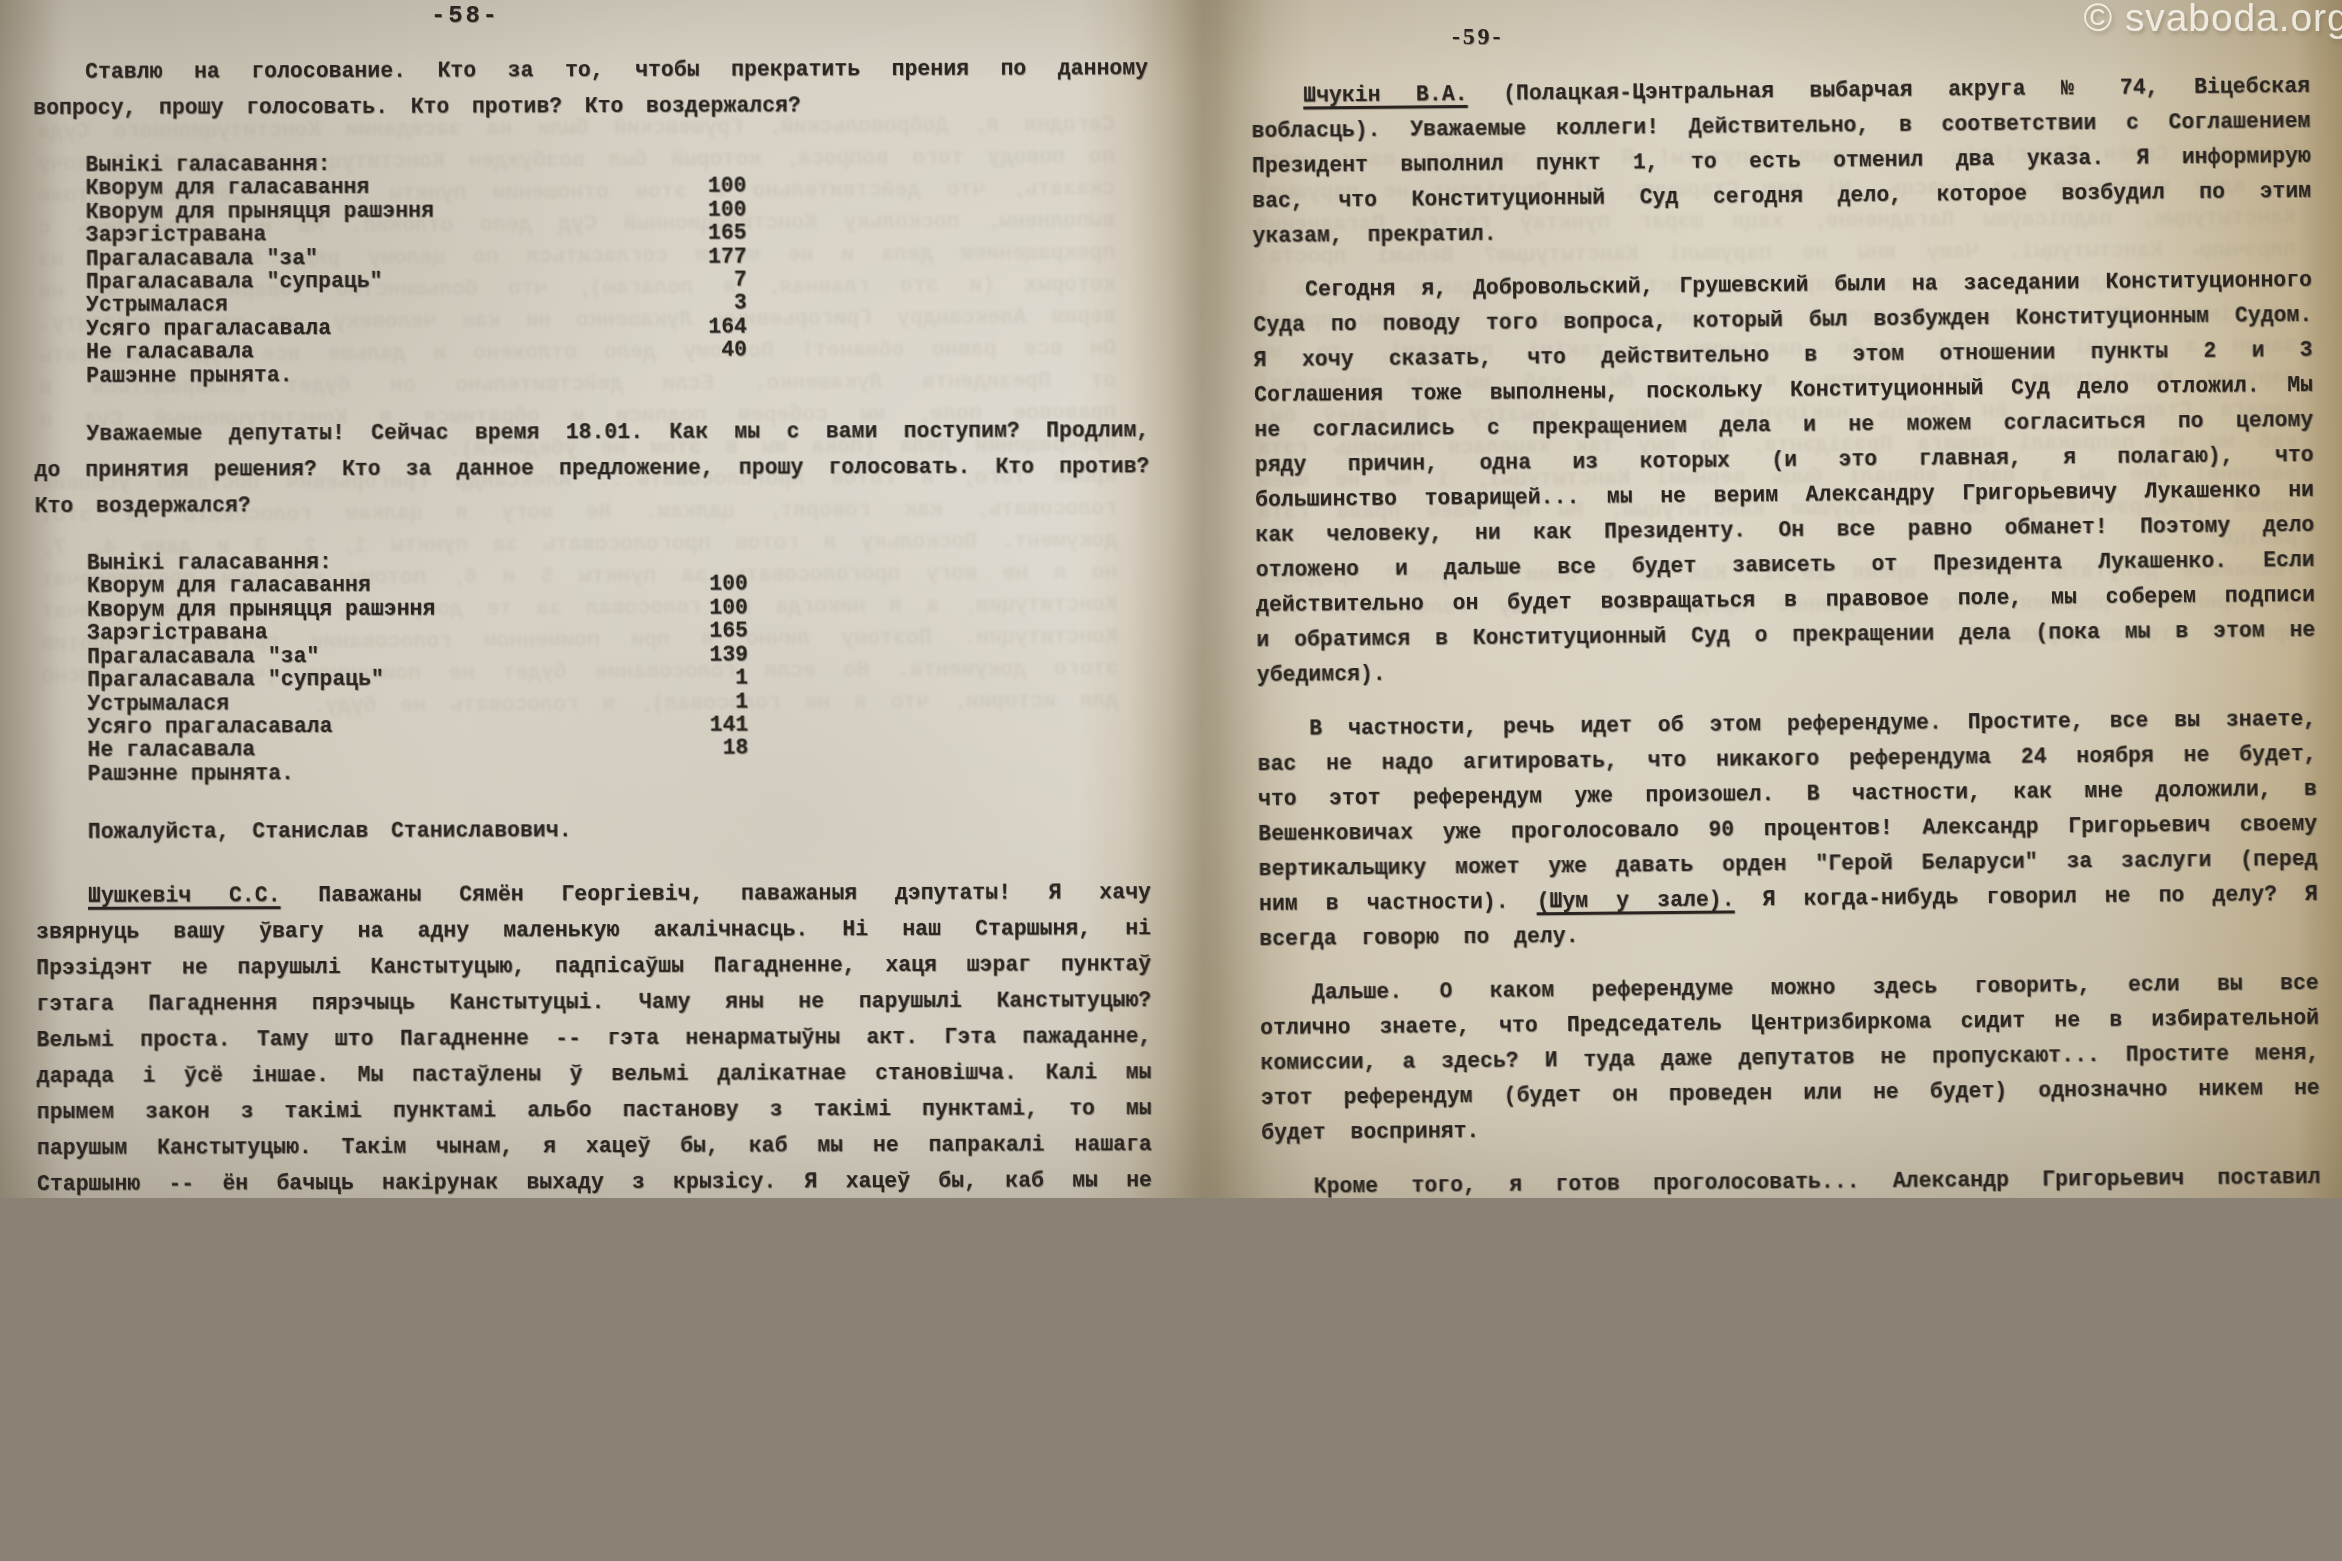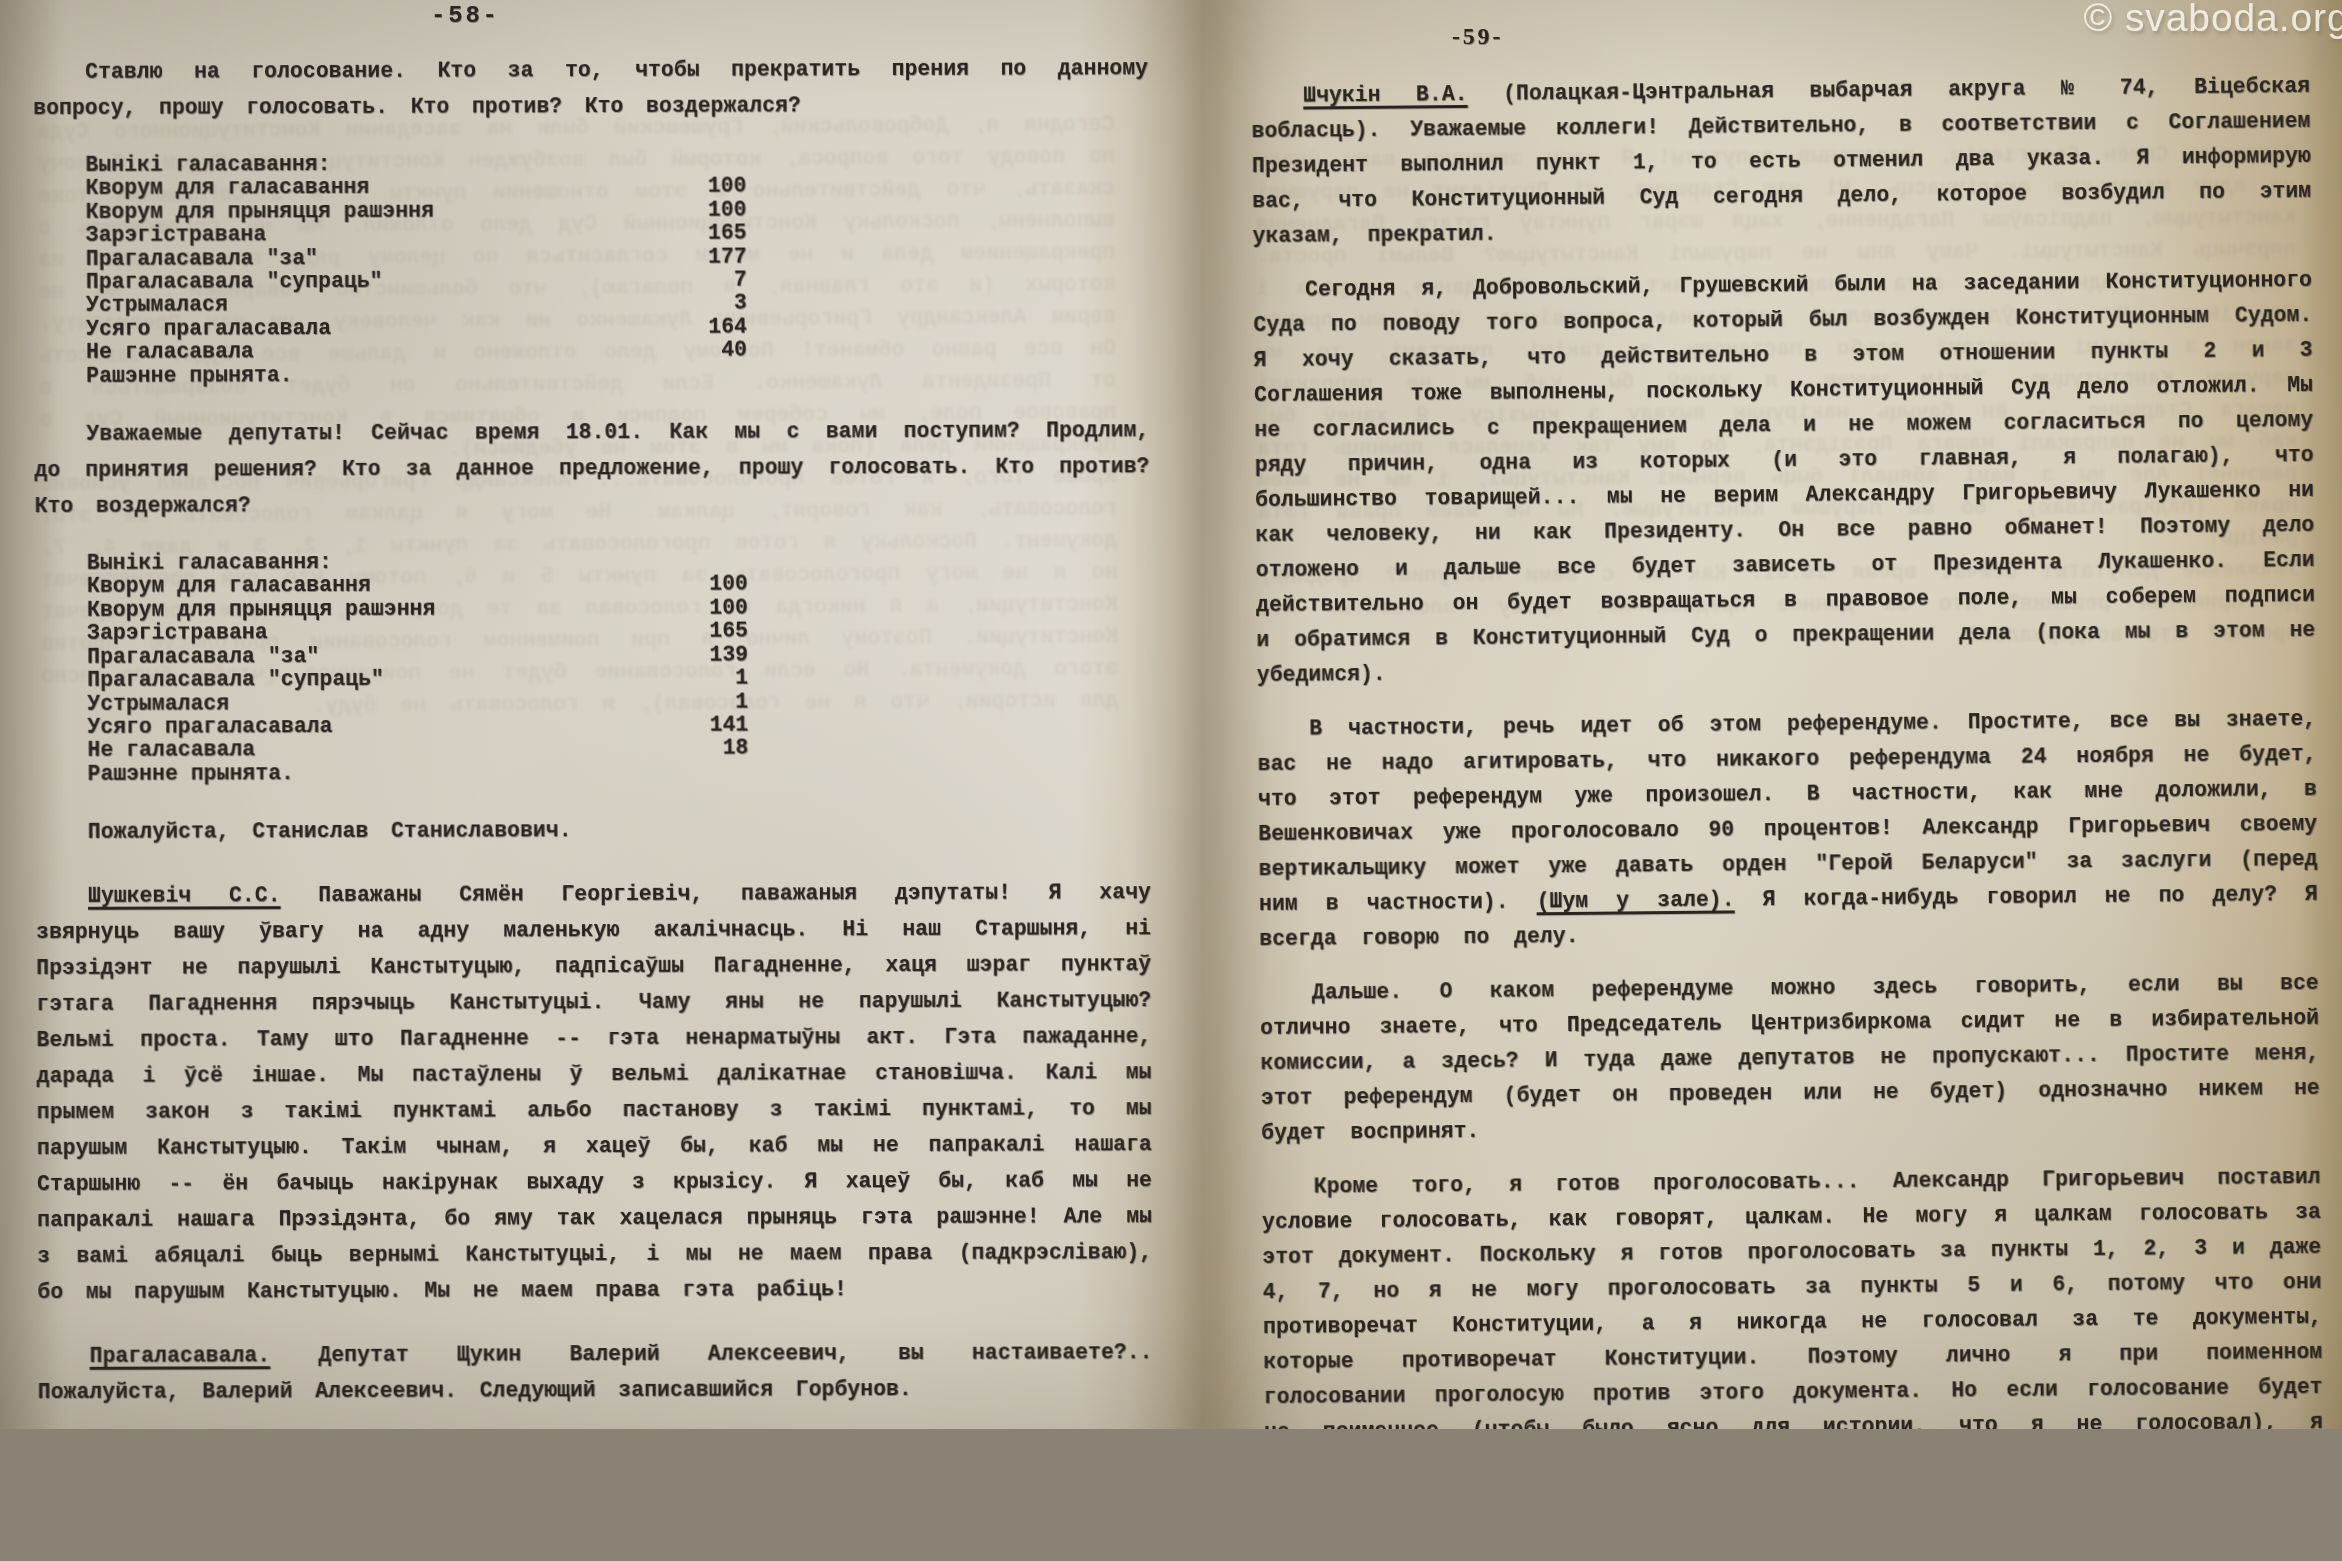--- a/index.html
+++ b/index.html
@@ -1,17 +1,17 @@
 <!DOCTYPE html>
 <html style="font-size:15px"><head>
 <meta charset="utf-8">
 <style>
   html,body{margin:0;padding:0;background:#8a8274;}
   .photo{
-    position:relative;width:2342px;height:1429px;overflow:hidden;
+    position:relative;width:2342px;height:1198px;overflow:hidden;
     background:
       radial-gradient(ellipse at 55% 42%, rgba(255,255,255,0.22), transparent 62%),
       linear-gradient(90deg,#b7ae9d 0%,#cfc9bc 2.5%,#d6d0c3 30%,#d7d1c4 46%,#c3b8a1 50%,#b2a68c 52%,#cdc3ae 56%,#d8d1c0 72%,#d6cdb8 90%,#ccbd9e 96%,#c1b08e 100%),
       #d4cec1;
     font-family:"Liberation Mono","DejaVu Sans Mono",monospace;
   }
   .mottle{position:absolute;inset:0;pointer-events:none;background:
     radial-gradient(circle at 14% 22%, rgba(115,105,85,.09), transparent 16%),
     radial-gradient(circle at 34% 68%, rgba(115,105,85,.07), transparent 20%),
     radial-gradient(circle at 62% 30%, rgba(115,105,85,.05), transparent 18%),

